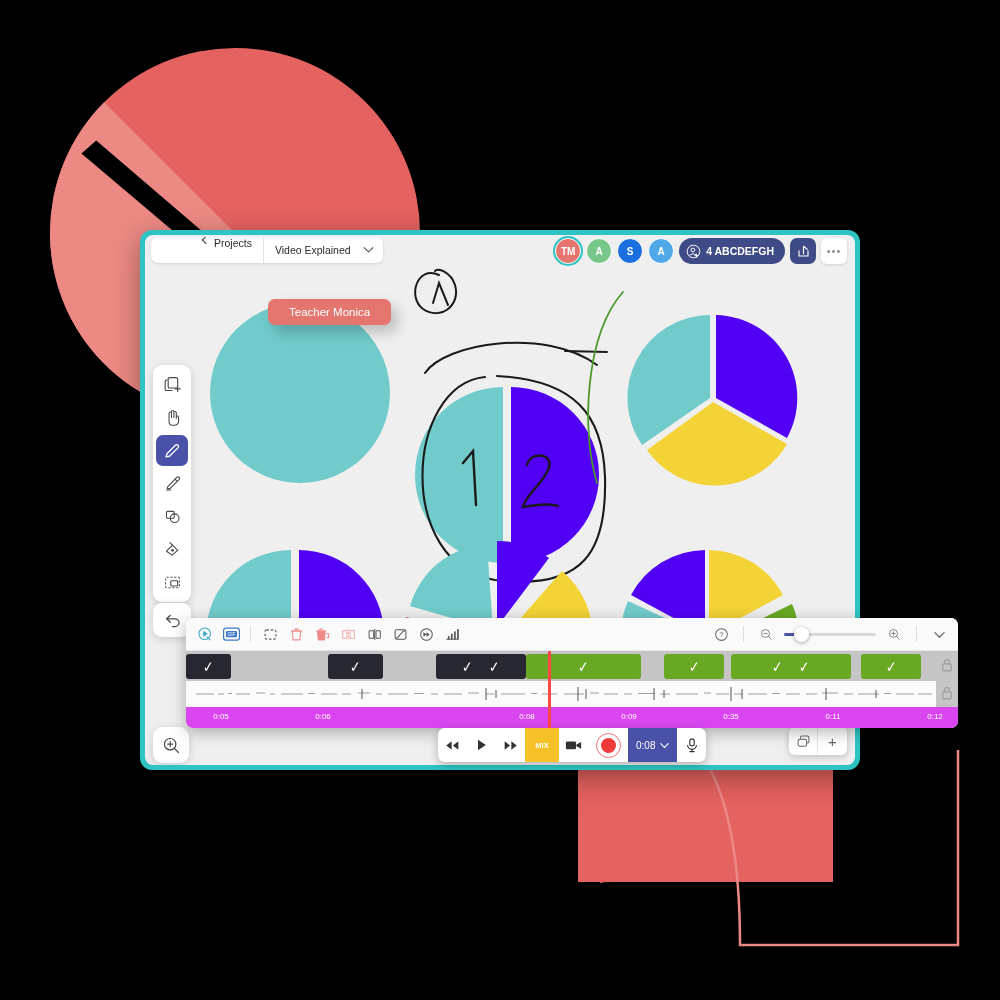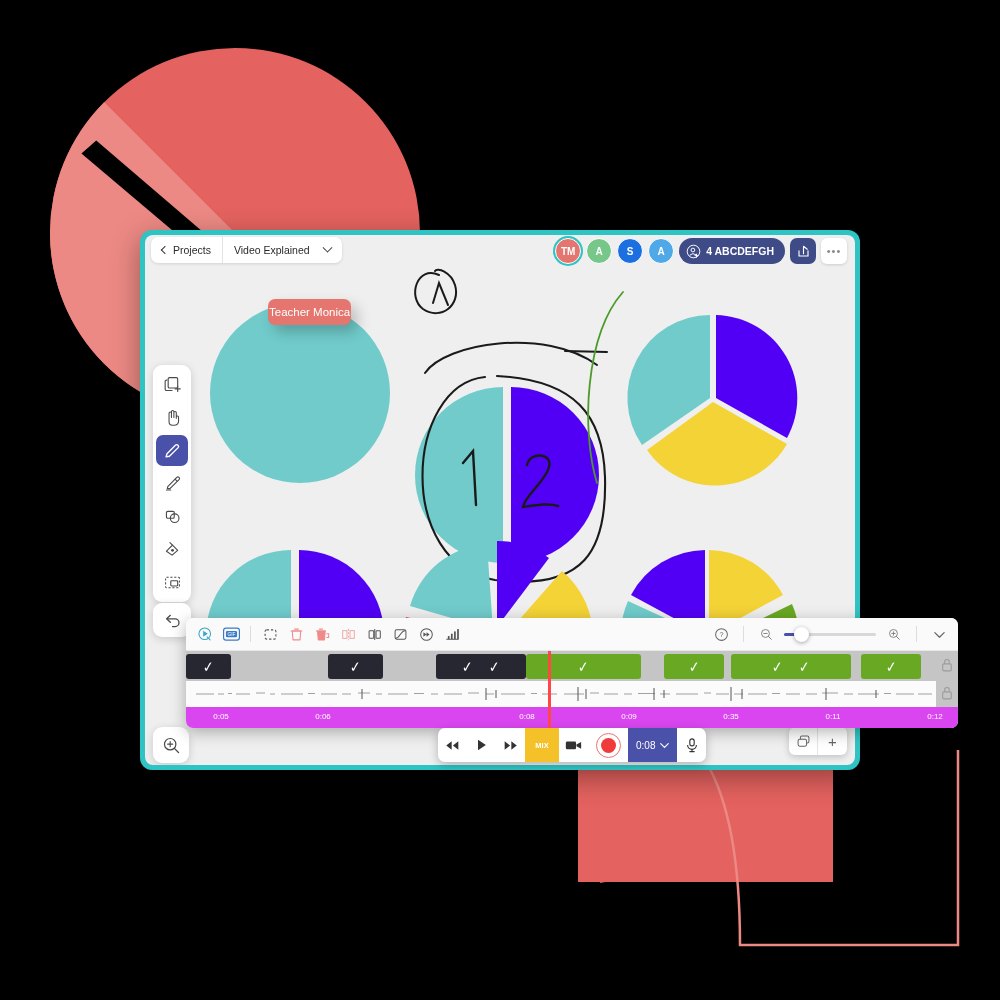--- a/index.html
+++ b/index.html
@@ -54,23 +54,23 @@
 
   
   .topbar-left {
     position: absolute; left: 6px; top: 2px;
     display: flex; align-items: stretch;
     background: #fff; border-radius: 7px; height: 26px;
     box-shadow: 0 1px 3px rgba(0,0,0,0.12);
     overflow: hidden;
   }
   .projects-btn {
-    display: flex; align-items: center; gap: 5px;
+    display: flex; align-items: flex-start; gap: 5px;
     padding: 0 11px; font-size: 10.5px; color: #2b2b2b;
-    border-right: 1px solid #E3E3E3; cursor: pointer;
+    border-right: 1px solid #E3E3E3; cursor: pointer; margin-left: 41px;
   }
   .chev-left { width: 6px; height: 6px; border-left: 1.4px solid #333; border-bottom: 1.4px solid #333; transform: rotate(45deg); }
   .project-name-btn {
     display: flex; align-items: center; gap: 14px;
     padding: 0 11px; font-size: 10.5px; color: #2b2b2b; cursor: pointer;
   }
   .chev-down { width: 7px; height: 7px; border-right: 1.4px solid #444; border-bottom: 1.4px solid #444; transform: rotate(45deg) translate(-2px,-2px); }
 
   .topbar-right {
     position: absolute; right: 8px; top: 3px;
@@ -124,21 +124,21 @@
     width: 36px; height: 36px; background: #fff; border-radius: 9px;
     display: flex; align-items: center; justify-content: center;
     box-shadow: 0 2px 8px rgba(0,0,0,0.16); cursor: pointer;
   }
 
   
   .canvas { position: absolute; inset: 0; }
   .cursor-label {
     position: absolute; left: 123px; top: 64px;
     background: #E4756F; color: #fff;
-    font-size: 11.5px; padding: 7px 1px; border-radius: 7px;
+    font-size: 11.5px; padding: 7px 21px; border-radius: 7px;
     box-shadow: 6px 7px 14px rgba(0,0,0,0.22);
   }
 
   
   .timeline {
     position: absolute; left: 186px; top: 618px;
     width: 772px; height: 110px;
     background: #F7F7F7; border-radius: 7px;
     box-shadow: 0 4px 16px rgba(0,0,0,0.3);
     overflow: hidden;

